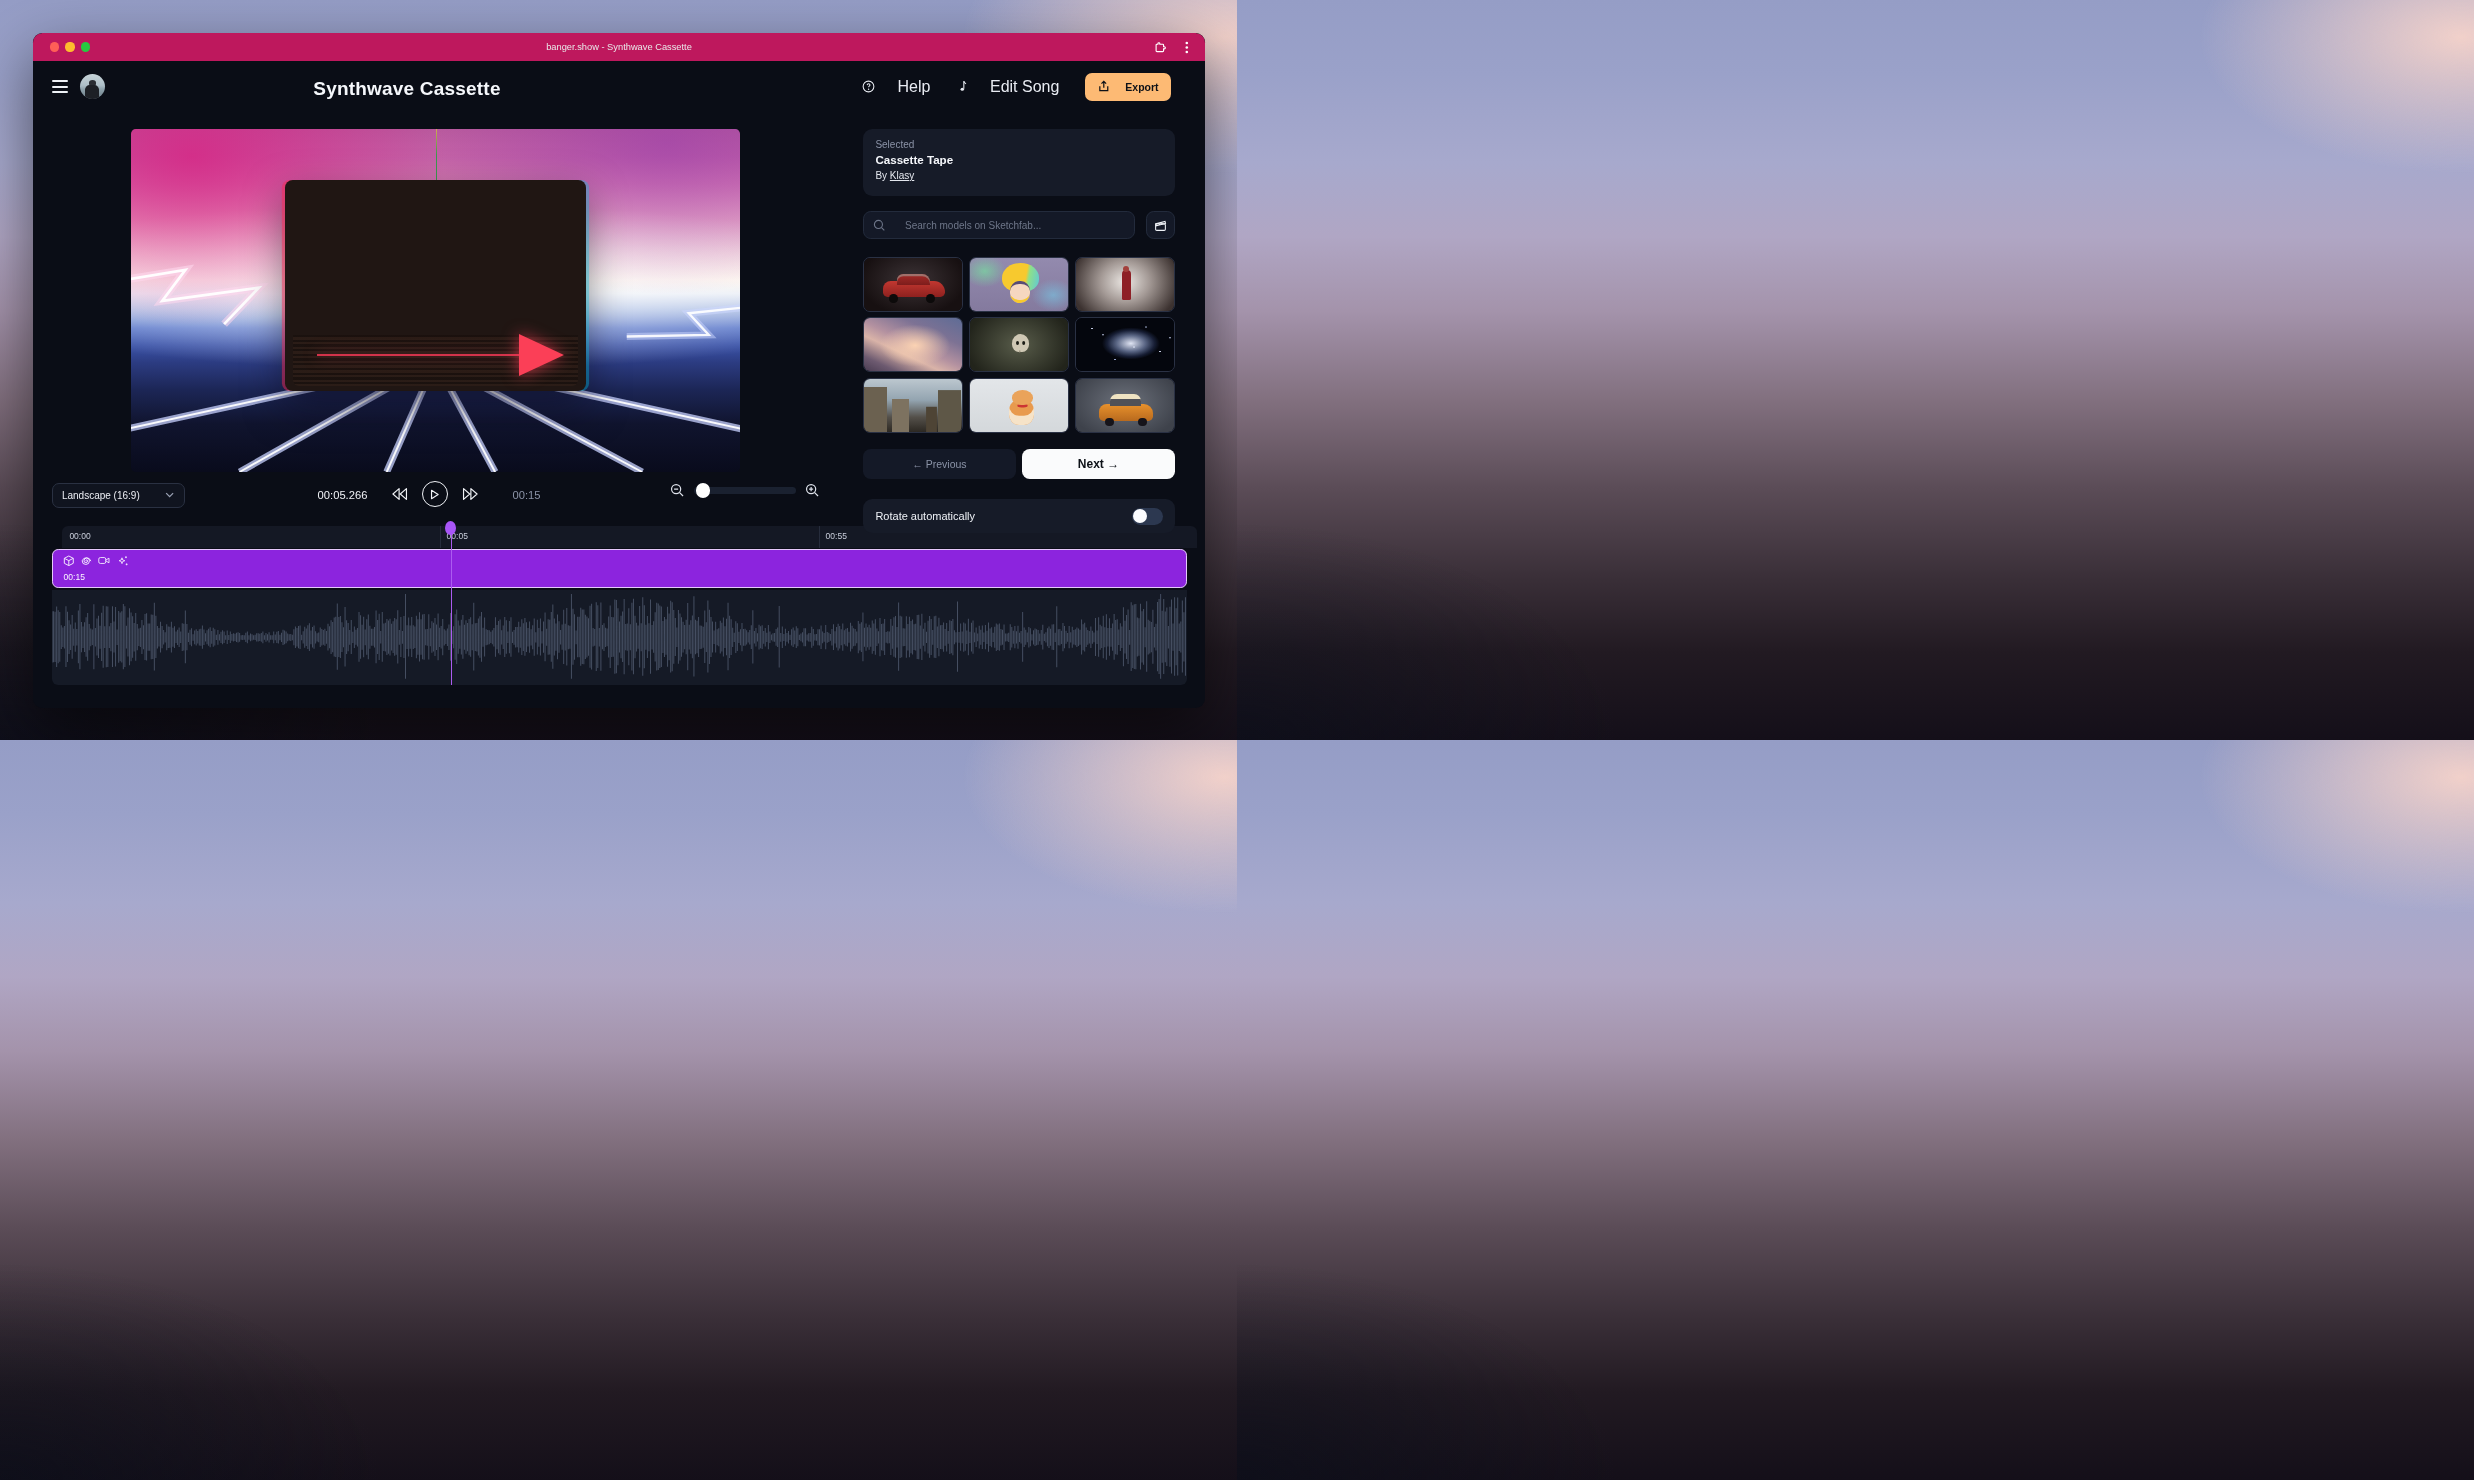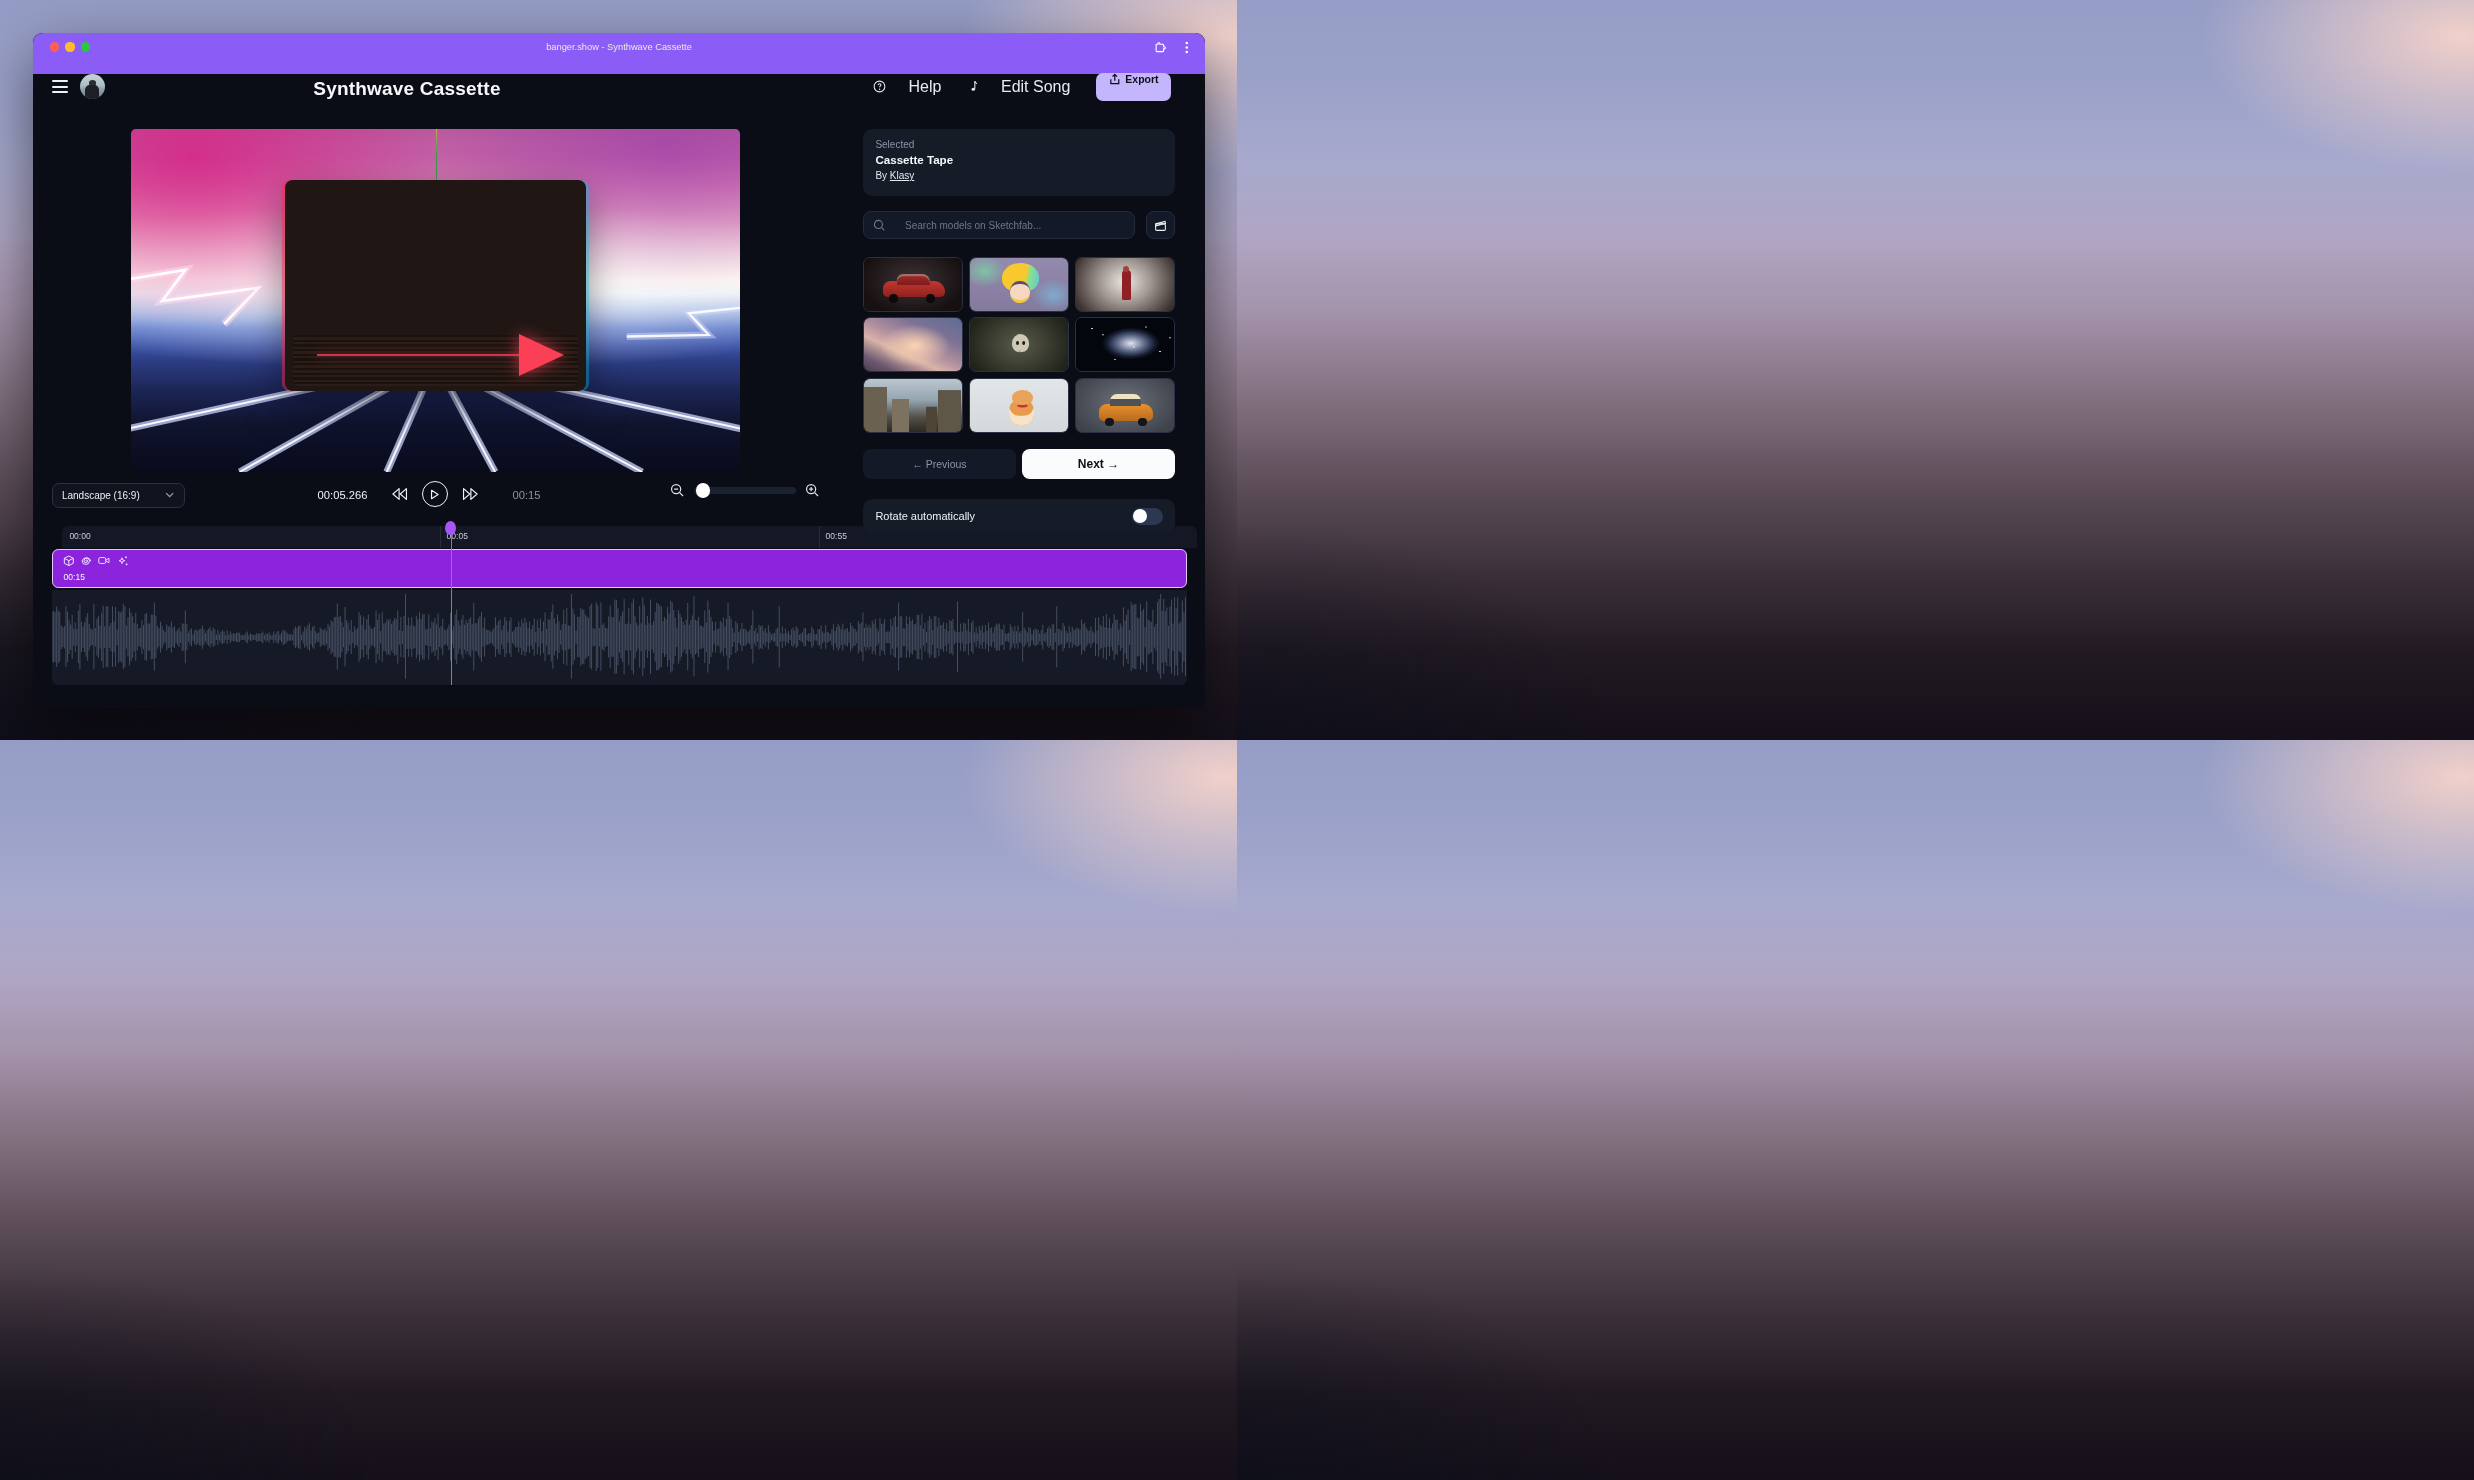--- a/index.html
+++ b/index.html
@@ -11,38 +11,38 @@
       radial-gradient(543px 310px at 0% 100%, rgba(10,14,26,.6), transparent 70%),
       linear-gradient(180deg,#959dc6 0%,#9aa1c9 10%,#a7a9cd 22%,#b0a6c4 32%,#a493ab 42%,#82707f 54%,#5b4c57 66%,#3a2f38 78%,#221a22 88%,#140f19 100%);
     position:relative;
   }
   .window{
     position:absolute; left:33px; top:33px; width:1172px; height:675px;
     background:#0a0d16; border-radius:9.3px; box-shadow:0 23px 62px rgba(0,0,0,.55);
     overflow:hidden;
   }
   
-  .titlebar{ position:absolute; left:0; top:0; width:100%; height:41px; background:#8b5cf6; border-radius:9.3px 9.3px 0 0; }
+  .titlebar{ position:absolute; left:0; top:0; width:100%; height:28px; background:#be185d; border-radius:9.3px 9.3px 0 0; }
   .lights{ position:absolute; left:17px; top:9.3px; display:flex; gap:6.2px; }
   .light{ width:9.3px; height:9.3px; border-radius:50%; }
   .titlebar-title{ position:absolute; left:0; right:0; top:0; height:28px; line-height:28px; text-align:center; color:#e9e9e9; font-size:9.3px; }
   .tb-icons{ position:absolute; right:12.4px; top:0; height:28px; display:flex; align-items:center; gap:14px; color:#fff; }
   
   .header{ position:absolute; left:0; top:28px; width:100%; height:51px; }
   .hamburger{ position:absolute; left:18.6px; top:19.4px; width:16.3px; height:12.4px; display:flex; flex-direction:column; justify-content:space-between; cursor:pointer;}
   .hamburger span{ display:block; height:2px; border-radius:1.6px; background:#eef1f6; }
   .avatar{ position:absolute; left:47px; top:13px; width:25px; height:25px; border-radius:50%; overflow:hidden;
     background:linear-gradient(180deg,#c7d3d8 0%,#aebfc8 45%,#8fa3ad 60%,#6c7b85 100%);}
   .avatar::before{ content:""; position:absolute; left:8.5px; top:6.2px; width:7.8px; height:6.2px; border-radius:50% 50% 40% 40%; background:#2a2d33;}
   .avatar::after{ content:""; position:absolute; left:5.4px; top:11px; width:14px; height:15.5px; border-radius:4.7px 4.7px 1.6px 1.6px; background:#1d2026;}
   .app-title{ position:absolute; left:374px; top:17px; transform:translateX(-50%); color:#f5f7fb; font-size:19px; font-weight:bold; letter-spacing:0.2px; white-space:nowrap;}
   .hdr-right{ position:absolute; right:34px; top:0; height:51px; display:flex; align-items:center; gap:26px; }
   .hdr-link{ display:flex; align-items:center; gap:22px; color:#e8ebf2; font-size:16px; cursor:pointer; }
   .hdr-link svg{ display:block; }
-  .export-btn{ display:flex; align-items:flex-start; gap:5px; background:#c4b5fd; color:#0d1117; font-size:10.5px; font-weight:bold;
+  .export-btn{ display:flex; align-items:center; gap:16px; background:#fdba74; color:#0d1117; font-size:10.5px; font-weight:bold;
     border:none; border-radius:7px; padding:0 12.4px; height:28px; cursor:pointer;}
   
   .preview{
     position:absolute; left:98px; top:96px; width:609px; height:343px; border-radius:4.7px; overflow:hidden;
     background:
       radial-gradient(372px 248px at 10% 8%, rgba(214,38,132,.85), rgba(214,38,132,0) 68%),
       radial-gradient(326px 217px at 88% 4%, rgba(150,60,170,.55), transparent 70%),
       radial-gradient(698px 116px at 50% 46%, rgba(255,255,255,.85), transparent 72%),
       linear-gradient(180deg,#b85a9e 0%,#c462a8 8%,#d77ab4 16%,#e9a6c6 26%,#f4d4da 36%,#fdf4ea 44%,#e6ebf4 48%,#9fb4e0 53%,#5573c8 58%,#3b53a8 63%,#2c3c82 68%,#1c2656 76%,#10142e 86%,#090b1c 100%);
   }

